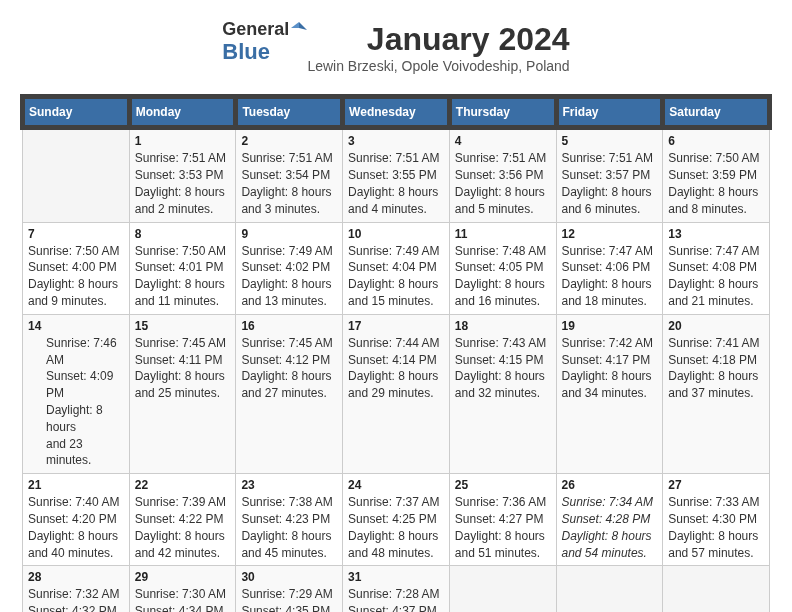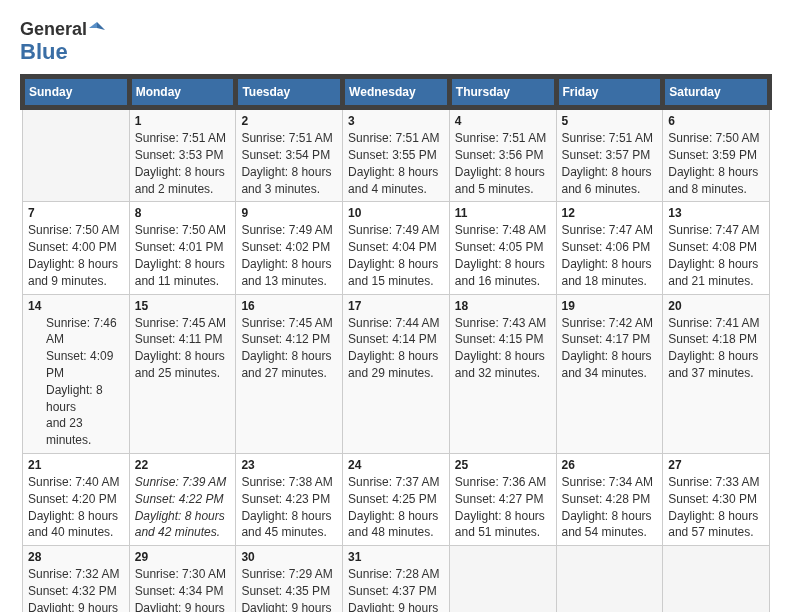--- a/index.html
+++ b/index.html
@@ -5,23 +5,23 @@
     * { box-sizing: border-box; margin: 0; padding: 0; }
     body {
       font-family: Arial, sans-serif;
       background: #fff;
       width: 792px;
       min-height: 612px;
       padding: 20px;
     }
     .header-area {
       display: flex;
-      justify-content: space-between;
+      justify-content: center;
       align-items: flex-start;
-      margin-bottom: 10px;
+      margin-bottom: 20px;
     }
     .logo {
       display: flex;
       flex-direction: column;
       align-items: flex-start;
     }
     .logo-general {
       font-size: 18px;
       font-weight: bold;
       color: #333;
@@ -101,20 +101,24 @@
         <svg width="16" height="16" viewBox="0 0 16 16">
           <polygon points="8,2 16,10 8,8" fill="#3a6ea5"></polygon>
           <polygon points="8,2 0,8 8,8" fill="#5a90c8"></polygon>
         </svg>
       </span>
     </div>
     <div>
       <span class="logo-blue">Blue</span>
     </div>
   </div>
+  <div class="title-area">
+    <div class="calendar-title">January 2024</div>
+    <div class="calendar-subtitle">Lewin Brzeski, Opole Voivodeship, Poland</div>
+  </div>
 </div>
 
 <table>
   <thead>
     <tr id="header-row">
         <th>Sunday</th>
         <th>Monday</th>
         <th>Tuesday</th>
         <th>Wednesday</th>
         <th>Thursday</th>
@@ -273,21 +277,21 @@
       <tr>
         <td>
           <div class="day-num">21</div>
           <div class="day-info" style="white-space: pre-line;">Sunrise: 7:40 AM
 Sunset: 4:20 PM
 Daylight: 8 hours
 and 40 minutes.</div>
         </td>
         <td>
           <div class="day-num">22</div>
-          <div class="day-info" style="white-space: pre-line; font-style: italic;">Sunrise: 7:39 AM
+          <div class="day-info" style="white-space: pre-line;">Sunrise: 7:39 AM
 Sunset: 4:22 PM
 Daylight: 8 hours
 and 42 minutes.</div>
         </td>
         <td>
           <div class="day-num">23</div>
           <div class="day-info" style="white-space: pre-line;">Sunrise: 7:38 AM
 Sunset: 4:23 PM
 Daylight: 8 hours
 and 45 minutes.</div>
@@ -301,21 +305,21 @@
         </td>
         <td>
           <div class="day-num">25</div>
           <div class="day-info" style="white-space: pre-line;">Sunrise: 7:36 AM
 Sunset: 4:27 PM
 Daylight: 8 hours
 and 51 minutes.</div>
         </td>
         <td>
           <div class="day-num">26</div>
-          <div class="day-info" style="white-space: pre-line;">Sunrise: 7:34 AM
+          <div class="day-info" style="white-space: pre-line; font-style: italic;">Sunrise: 7:34 AM
 Sunset: 4:28 PM
 Daylight: 8 hours
 and 54 minutes.</div>
         </td>
         <td>
           <div class="day-num">27</div>
           <div class="day-info" style="white-space: pre-line;">Sunrise: 7:33 AM
 Sunset: 4:30 PM
 Daylight: 8 hours
 and 57 minutes.</div>

